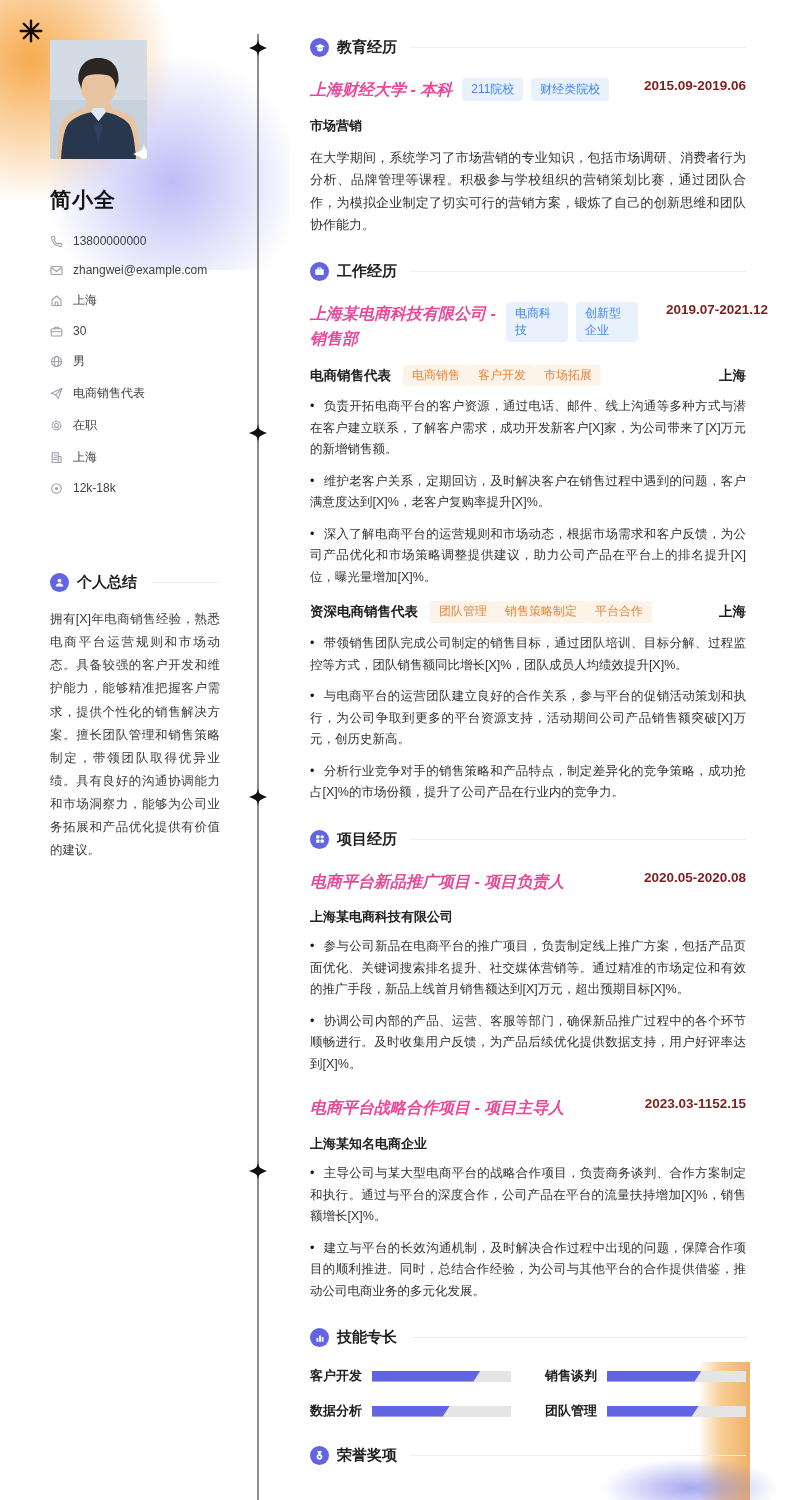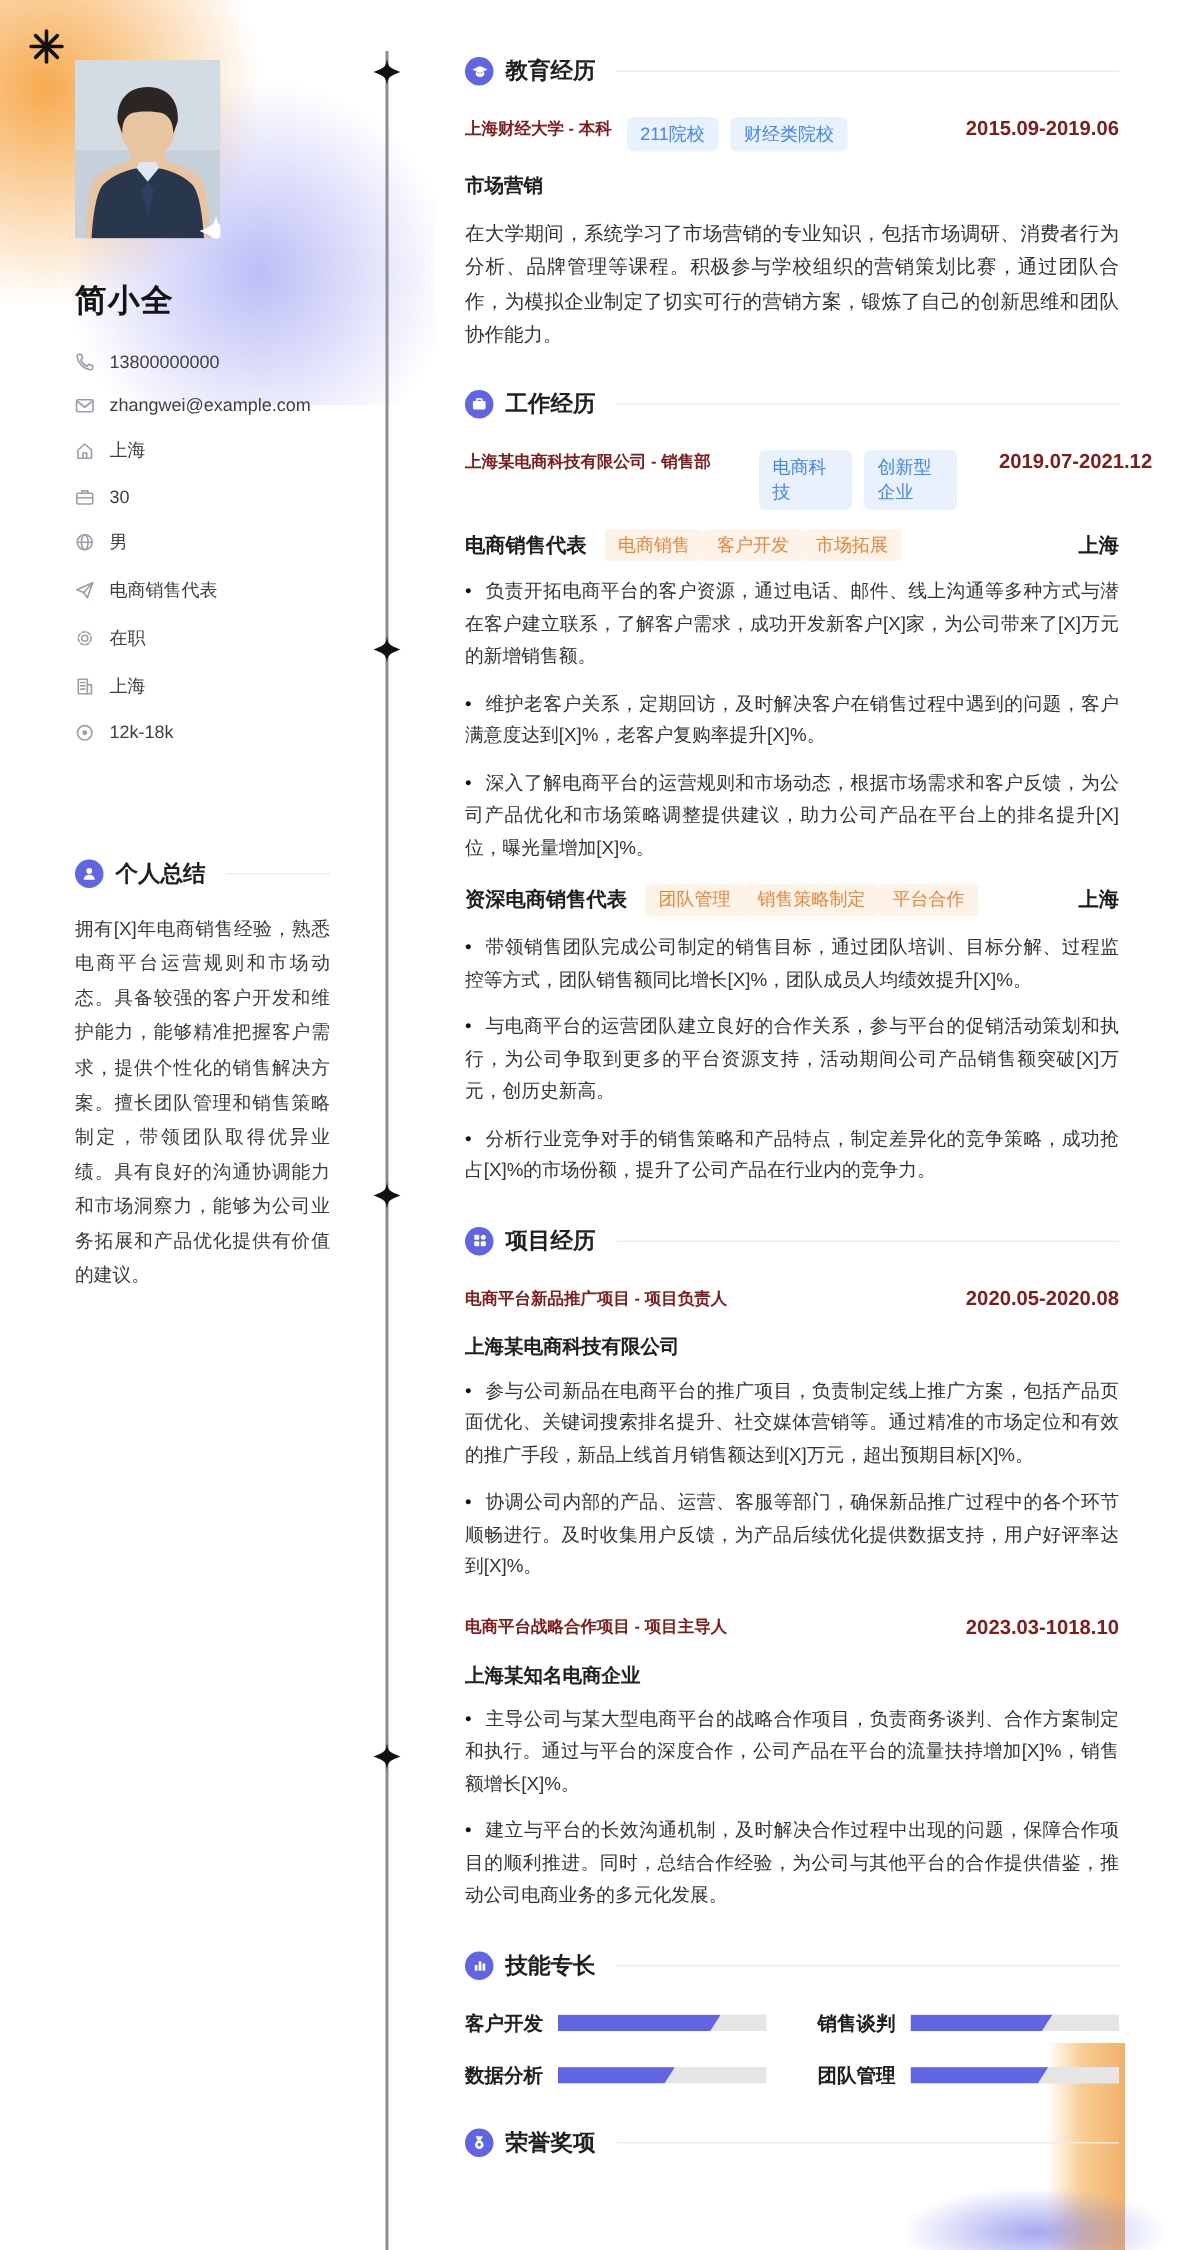--- a/index.html
+++ b/index.html
@@ -40,21 +40,21 @@
   .side-summary{margin-top:78px;}
   .sec-head{display:flex;align-items:center;gap:8px;}
   .sec-icon{flex:none;width:19px;height:19px;border-radius:50%;background:var(--accent);
     display:flex;align-items:center;justify-content:center;}
   .sec-title{font-size:15px;font-weight:bold;color:var(--ink);white-space:nowrap;}
   .sec-rule{flex:1;height:1px;background:#ececec;margin-left:6px;}
   .summary-text{margin-top:16px;font-size:12.5px;line-height:1.85;color:#3a3a3a;text-align:justify;}
   
   .main{position:absolute;left:310px;top:38px;width:436px;}
   .entry-head{display:flex;align-items:flex-start;margin-top:21px;}
-  .entry-title{flex:none;width:186px;font-size:11px;font-weight:bold;color:#7f1d1d;line-height:1.55;}
+  .entry-title{flex:none;width:186px;font-size:16px;font-weight:bold;color:#ec4899;line-height:1.55;font-style:italic;}
   .entry-title.wide{width:auto;flex:1;}
   .tags{display:flex;flex-wrap:wrap;gap:8px;margin-left:10px;align-content:flex-start;}
   .tags.narrow{width:150px;flex:none;}
   .tag-blue{font-size:12px;color:var(--blue-text);background:var(--blue-bg);
     border-radius:4px;padding:3px 9px;line-height:1.4;}
   .tags.narrow .tag-blue{max-width:62px;}
   .entry-date{margin-left:auto;font-size:13.5px;font-weight:bold;color:#7f1d1d;white-space:nowrap;padding-left:10px;}
   .role-row{display:flex;align-items:center;margin-top:13px;}
   .role-name{font-size:13.5px;font-weight:bold;color:#202020;white-space:nowrap;}
   .tag-orange{font-size:12px;color:var(--orange-text);background:var(--orange-bg);
@@ -304,21 +304,21 @@
           <span class="entry-date">2020.05-2020.08</span>
         </div>
         <div class="subhead">上海某电商科技有限公司</div>
         <p class="bullet">参与公司新品在电商平台的推广项目，负责制定线上推广方案，包括产品页面优化、关键词搜索排名提升、社交媒体营销等。通过精准的市场定位和有效的推广手段，新品上线首月销售额达到[X]万元，超出预期目标[X]%。</p>
         <p class="bullet">协调公司内部的产品、运营、客服等部门，确保新品推广过程中的各个环节顺畅进行。及时收集用户反馈，为产品后续优化提供数据支持，用户好评率达到[X]%。</p>
       </div>
 
       <div>
         <div class="entry-head">
           <span class="entry-title wide">电商平台战略合作项目 - 项目主导人</span>
-          <span class="entry-date">2023.03-1018.10</span>
+          <span class="entry-date">2023.03-1152.15</span>
         </div>
         <div class="subhead">上海某知名电商企业</div>
         <p class="bullet">主导公司与某大型电商平台的战略合作项目，负责商务谈判、合作方案制定和执行。通过与平台的深度合作，公司产品在平台的流量扶持增加[X]%，销售额增长[X]%。</p>
         <p class="bullet">建立与平台的长效沟通机制，及时解决合作过程中出现的问题，保障合作项目的顺利推进。同时，总结合作经验，为公司与其他平台的合作提供借鉴，推动公司电商业务的多元化发展。</p>
       </div>
     </div>
 
     <div class="section">
       <div class="sec-head">
         <span class="sec-icon">

